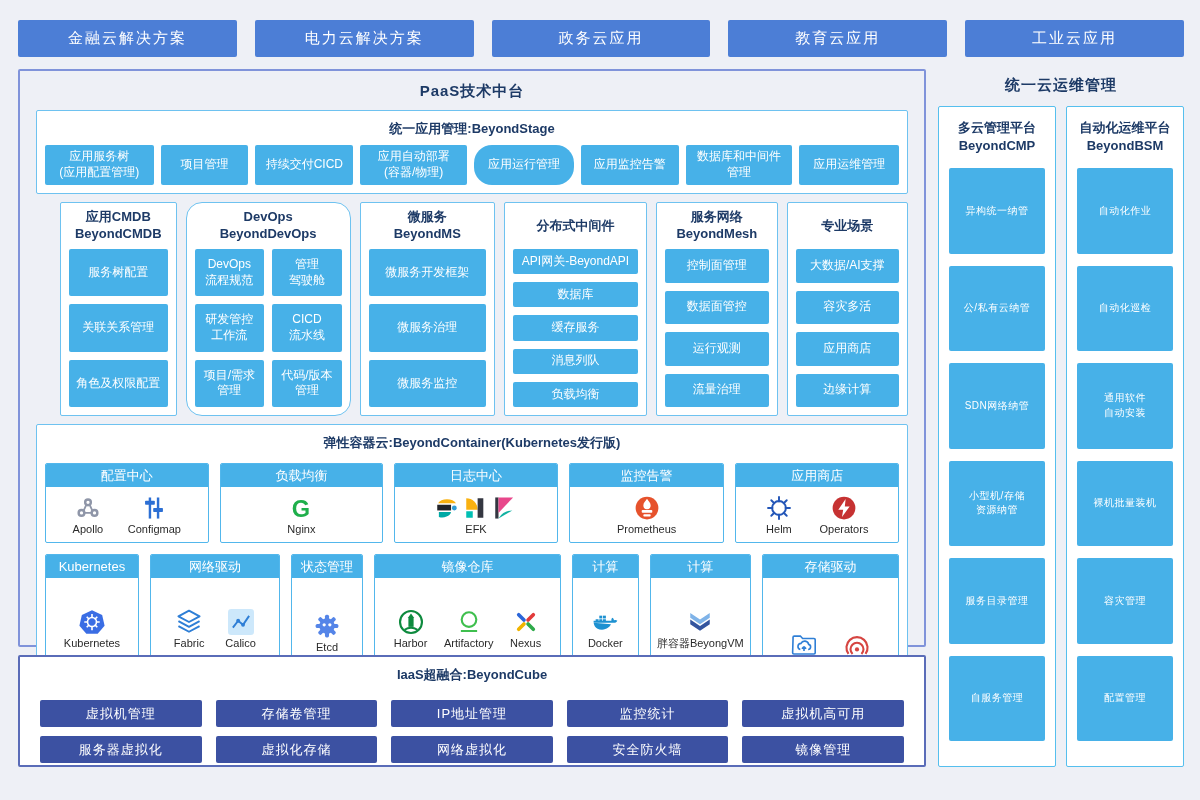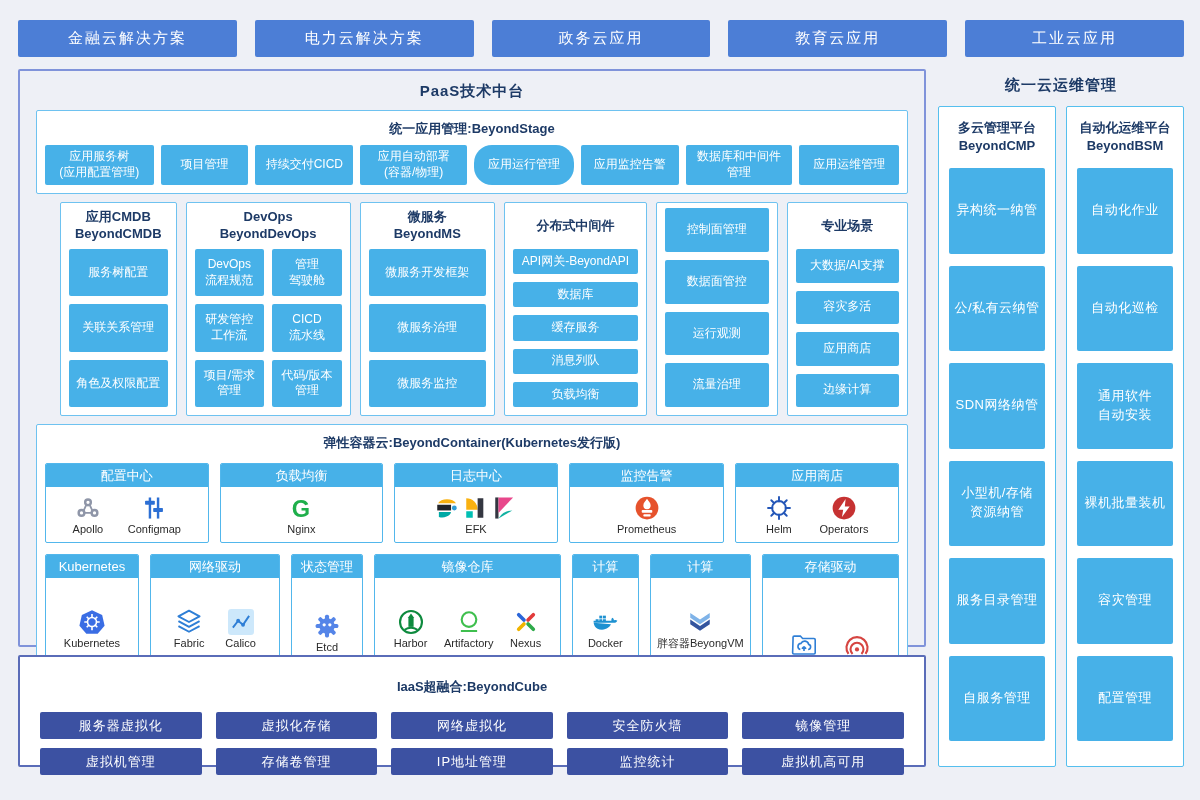--- a/index.html
+++ b/index.html
@@ -56,38 +56,38 @@
   .card-row + .card-row { margin-top:11px; }
   .card { border:1px solid #52b7ec; border-radius:2px; background:#fff; display:flex; flex-direction:column; overflow:hidden; min-width:0; }
   .card-header { background:#47b1e8; color:#fff; font-size:13px; text-align:center; height:23px; line-height:23px; white-space:nowrap; }
   .card-body { flex:1; display:flex; align-items:center; justify-content:space-evenly; padding:5px 2px 4px; min-height:55px; }
   .logo { display:flex; flex-direction:column; align-items:center; gap:2px; min-width:0; }
   .logo-icons { display:flex; gap:3px; align-items:center; }
   .logo-icon svg { width:26px; height:26px; display:block; }
   .logo-label { font-size:11px; color:#2a2a2a; white-space:nowrap; }
 
   
-  .iaas-panel { margin-top:8px; border:2px solid #5a6cb8; background:#fff; border-radius:2px; padding:17px 20px 12px; height:112px; }
+  .iaas-panel { margin-top:8px; border:2px solid #5a6cb8; background:#fff; border-radius:2px; padding:5px 20px 12px; height:112px; }
   .iaas-row { display:flex; gap:14px; margin-top:9px; }
   .iaas-btn {
     flex:1; background:#3c51a2; color:#fff; font-size:13px; height:27px; border-radius:2px;
     display:flex; align-items:center; justify-content:center; letter-spacing:1px;
   }
 
   
   .right-col { flex:1; display:flex; flex-direction:column; }
   .ops-cols { display:flex; gap:10px; flex:1; margin-top:2px; }
   .ops-col { flex:1; background:#fff; border:1px solid #55bfee; border-radius:2px; padding:8px 10px 25px; display:flex; flex-direction:column; }
   .ops-col-title {
     font-weight:bold; font-size:13px; text-align:center; white-space:pre-line; line-height:1.35;
     min-height:44px; display:flex; align-items:center; justify-content:center; margin-bottom:9px;
   }
   .ops-items { flex:1; display:flex; flex-direction:column; gap:12px; }
   .ops-item {
-    flex:1; background:#47b1e8; color:#fff; font-size:13px; border-radius:2px;
+    flex:1; background:#47b1e8; color:#fff; font-size:10px; border-radius:2px;
     display:flex; align-items:center; justify-content:center; text-align:center;
     white-space:pre-line; line-height:1.45; letter-spacing:0.5px;
   }
 </style>
 </head>
 <body>
 
 <div class="page">
   <div class="top-nav" id="topNav">
       <div class="top-btn">金融云解决方案</div>
@@ -123,21 +123,21 @@
         <div class="columns-row" id="paasColumns">
             <div class="pcol" style="flex: 1.22 1 0%;">
               <div class="pcol-title">应用CMDB
 BeyondCMDB</div>
               <div class="pcol-items">
                 <div class="p-item">服务树配置</div>
                 <div class="p-item">关联关系管理</div>
                 <div class="p-item">角色及权限配置</div>
               </div>
             </div>
-            <div class="pcol" style="flex: 1.82 1 0%;">
+            <div class="pcol" style="flex: 1.82 1 0%; border-radius: 16px;">
               <div class="pcol-title">DevOps
 BeyondDevOps</div>
               <div class="pcol-items grid">
                 <div class="p-item">DevOps
 流程规范</div>
                 <div class="p-item">管理
 驾驶舱</div>
                 <div class="p-item">研发管控
 工作流</div>
                 <div class="p-item">CICD
@@ -161,20 +161,22 @@
               <div class="pcol-title">分布式中间件</div>
               <div class="pcol-items">
                 <div class="p-item">API网关-BeyondAPI</div>
                 <div class="p-item">数据库</div>
                 <div class="p-item">缓存服务</div>
                 <div class="p-item">消息列队</div>
                 <div class="p-item">负载均衡</div>
               </div>
             </div>
             <div class="pcol" style="flex: 1.28 1 0%;">
+              <div class="pcol-title">服务网络
+BeyondMesh</div>
               <div class="pcol-items">
                 <div class="p-item">控制面管理</div>
                 <div class="p-item">数据面管控</div>
                 <div class="p-item">运行观测</div>
                 <div class="p-item">流量治理</div>
               </div>
             </div>
             <div class="pcol" style="flex: 1.28 1 0%;">
               <div class="pcol-title">专业场景</div>
               <div class="pcol-items">
@@ -520,32 +522,32 @@
                 </div>
               </div>
             </div>
         </div>
       </div>
 
       <div class="iaas-panel">
         <div class="section-title">IaaS超融合:BeyondCube</div>
         <div id="iaasRows">
             <div class="iaas-row">
+              <div class="iaas-btn">虚拟机管理</div>
+              <div class="iaas-btn">存储卷管理</div>
+              <div class="iaas-btn">IP地址管理</div>
+              <div class="iaas-btn">监控统计</div>
+              <div class="iaas-btn">虚拟机高可用</div>
+            </div>
+            <div class="iaas-row">
               <div class="iaas-btn">服务器虚拟化</div>
               <div class="iaas-btn">虚拟化存储</div>
               <div class="iaas-btn">网络虚拟化</div>
               <div class="iaas-btn">安全防火墙</div>
               <div class="iaas-btn">镜像管理</div>
-            </div>
-            <div class="iaas-row">
-              <div class="iaas-btn">虚拟机管理</div>
-              <div class="iaas-btn">存储卷管理</div>
-              <div class="iaas-btn">IP地址管理</div>
-              <div class="iaas-btn">监控统计</div>
-              <div class="iaas-btn">虚拟机高可用</div>
             </div>
           </div>
       </div>
     </div>
 
     <div class="right-col">
       <div class="panel-title">统一云运维管理</div>
       <div class="ops-cols" id="opsCols">
           <div class="ops-col">
             <div class="ops-col-title">多云管理平台

